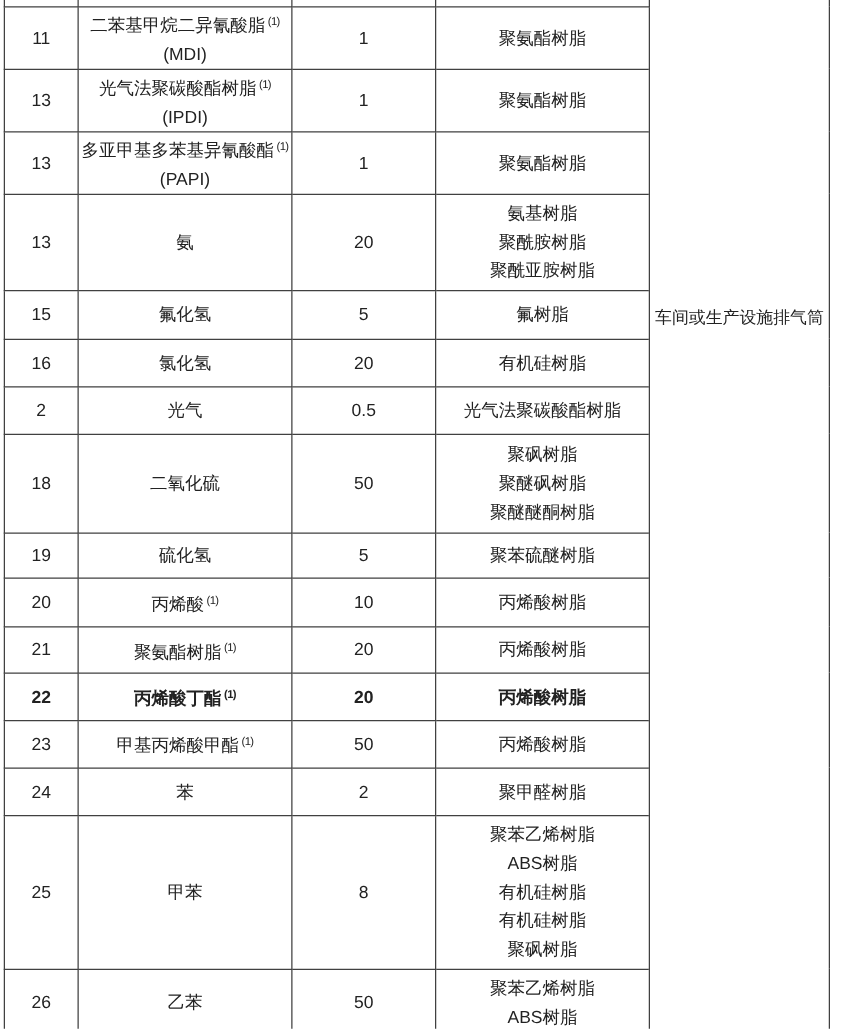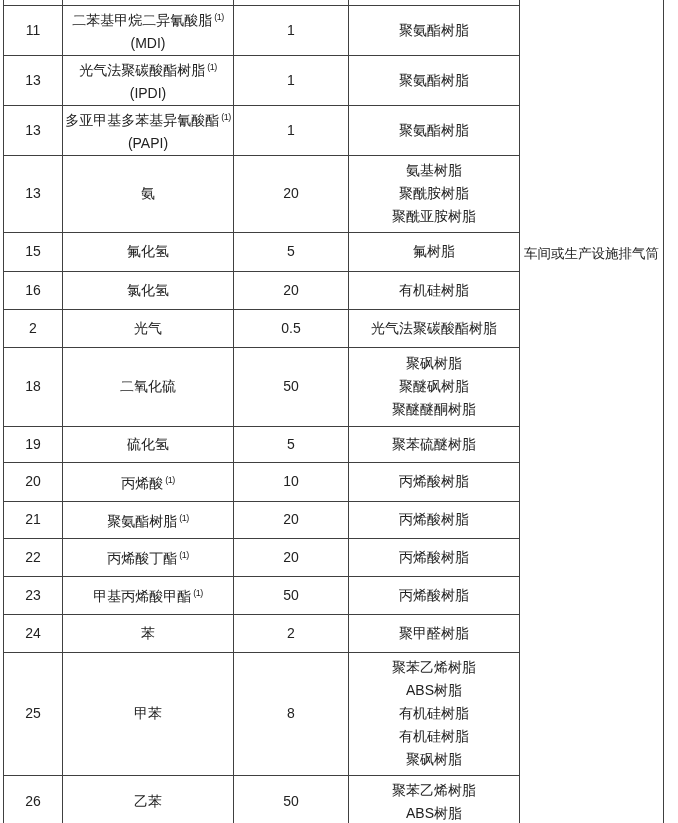--- a/index.html
+++ b/index.html
@@ -180,21 +180,21 @@
       <tr style="height: 37px;">
         <td>21</td>
         <td>
           <div><span>聚氨酯树脂</span><span class="sup">(1)</span></div>
         </td>
         <td>20</td>
         <td>
           <div>丙烯酸树脂</div>
         </td>
       </tr>
-      <tr style="height: 38px;">
+      <tr style="height: 38px; font-weight: bold;">
         <td>22</td>
         <td>
           <div><span>丙烯酸丁酯</span><span class="sup">(1)</span></div>
         </td>
         <td>20</td>
         <td>
           <div>丙烯酸树脂</div>
         </td>
       </tr>
       <tr style="height: 38px;">

